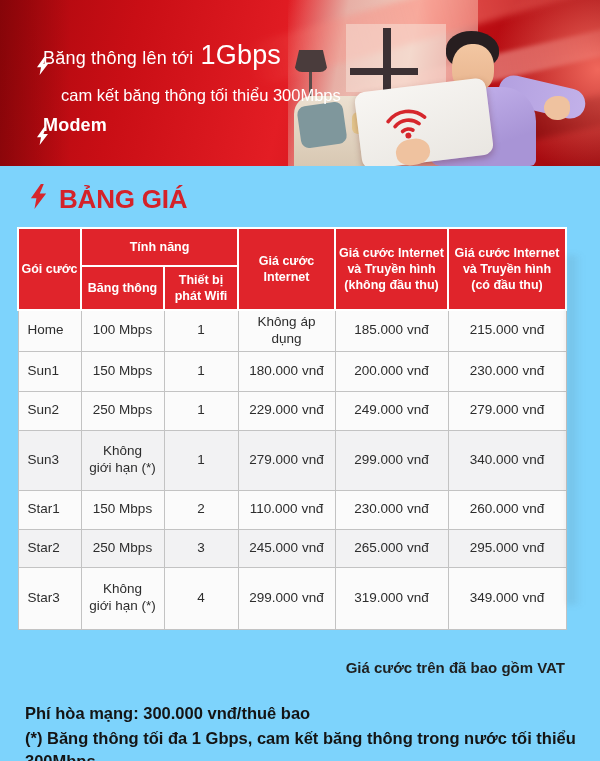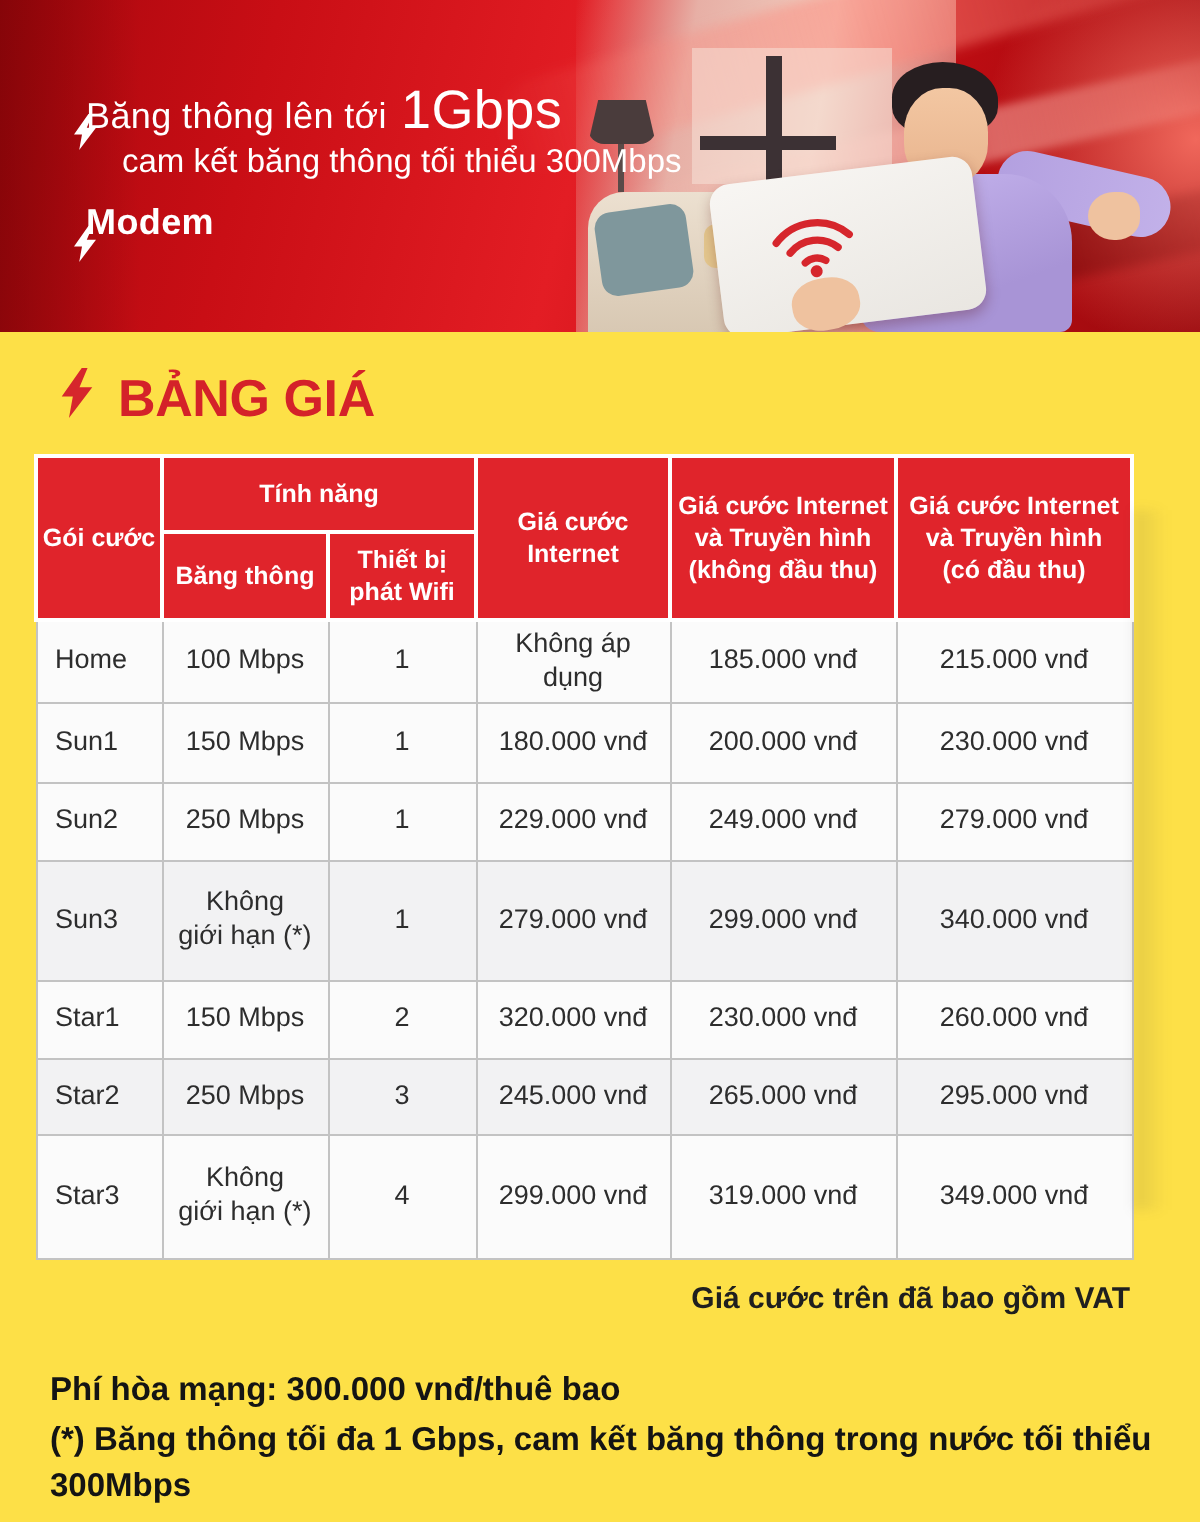--- a/index.html
+++ b/index.html
@@ -1,21 +1,21 @@
 <!DOCTYPE html>
 <html><head>
 <meta charset="utf-8">
 <style>
   html,body { margin:0; padding:0; }
   body {
     width:600px; height:761px;
     font-family:"Liberation Sans", sans-serif;
     background:#ffffff;
   }
-  .page { position:relative; width:600px; height:761px; overflow:hidden; background:#fde047; }
+  .page { position:relative; width:600px; height:761px; overflow:hidden; background:#7dd3fc; }
 
   
   .banner {
     position:relative; width:600px; height:166px; overflow:hidden;
     background:linear-gradient(104deg,#a8070d 0%,#c90e15 22%,#e31d24 48%,#c20d13 72%,#990a0e 100%);
   }
   .banner * { position:absolute; }
   .room-scene {
     left:288px; top:0; width:190px; height:166px;
     background:linear-gradient(100deg, rgba(216,150,140,0) 0%, rgba(233,196,184,0.88) 28%, rgba(242,214,199,0.95) 60%, rgba(230,170,158,0.45) 100%);
@@ -62,21 +62,21 @@
   .modem .wifi-svg { position:absolute; left:26px; top:16px; }
   .grip-hand { left:396px; top:139px; width:34px; height:26px; background:#efc29f;
     border-radius:45%; transform:rotate(-10deg); }
 
   .banner-text { left:36px; top:40px; width:360px; color:#ffffff; z-index:6; }
   .banner-text .feature { position:static; display:block; }
   .feature-line1 { position:static; display:flex; align-items:baseline; gap:7px; }
   .bolt-wrap { position:static; align-self:center; margin-top:2px; }
   .f-prefix   { position:static; font-size:18px; font-weight:500; letter-spacing:0.2px; }
   .f-highlight{ position:static; font-size:27px; font-weight:normal; letter-spacing:0.2px; }
-  .f-line2    { position:static; display:block; margin:1px 0 10px 25px; font-size:16.5px; font-weight:400; }
+  .f-line2    { position:static; display:block; margin:15px 0 10px 25px; font-size:16.5px; font-weight:400; }
   .feature2 .f-prefix { font-weight:600; }
 
   
   .section-heading { display:flex; align-items:flex-start; gap:12px; margin:18px 0 12px 30px; }
   .section-title { font-size:26px; font-weight:bold; color:#d42229; letter-spacing:-0.2px; }
 
   
   .price-table { border-collapse:collapse; table-layout:fixed; width:548px; margin-left:17px; }
   .price-table col.c1{width:63px} .price-table col.c2{width:83px} .price-table col.c3{width:74px}
   .price-table col.c4{width:97px} .price-table col.c5{width:113px} .price-table col.c6{width:118px}
@@ -95,21 +95,21 @@
   .price-table tbody td:first-child { text-align:left; padding-left:9px; }
   .price-table tbody tr:nth-child(1){height:38px} .price-table tbody tr:nth-child(2){height:40px}
   .price-table tbody tr:nth-child(3){height:39px} .price-table tbody tr:nth-child(4){height:60px}
   .price-table tbody tr:nth-child(5){height:39px} .price-table tbody tr:nth-child(6){height:38px}
   .price-table tbody tr:nth-child(7){height:62px}
   .price-table tbody tr:nth-child(4) td, .price-table tbody tr:nth-child(6) td { background:#f2f2f3; }
   .table-shadow { position:absolute; left:567px; top:255px; width:16px; height:350px;
     background:linear-gradient(to right, rgba(60,60,60,0.13), rgba(60,60,60,0)); filter:blur(3px); }
 
   
-  .vat-note { width:565px; text-align:right; margin-top:11px; font-size:15px; font-weight:bold; color:#1f1f1f; }
+  .vat-note { width:565px; text-align:right; margin-top:29px; font-size:15px; font-weight:bold; color:#1f1f1f; }
   .footer-notes { margin:26px 0 0 25px; font-size:16.5px; font-weight:bold; color:#141414; line-height:1.4; }
   .footer-notes div { margin-bottom:2px; }
 </style>
 </head>
 <body>
 
 <div class="page">
 
   <div class="banner">
     <div class="room-scene"></div>
@@ -235,21 +235,21 @@
 giới hạn (*)</td>
         <td>1</td>
         <td>279.000 vnđ</td>
         <td>299.000 vnđ</td>
         <td>340.000 vnđ</td>
       </tr>
       <tr>
         <td>Star1</td>
         <td>150 Mbps</td>
         <td>2</td>
-        <td>320.000 vnđ</td>
+        <td>110.000 vnđ</td>
         <td>230.000 vnđ</td>
         <td>260.000 vnđ</td>
       </tr>
       <tr>
         <td>Star2</td>
         <td>250 Mbps</td>
         <td>3</td>
         <td>245.000 vnđ</td>
         <td>265.000 vnđ</td>
         <td>295.000 vnđ</td>

